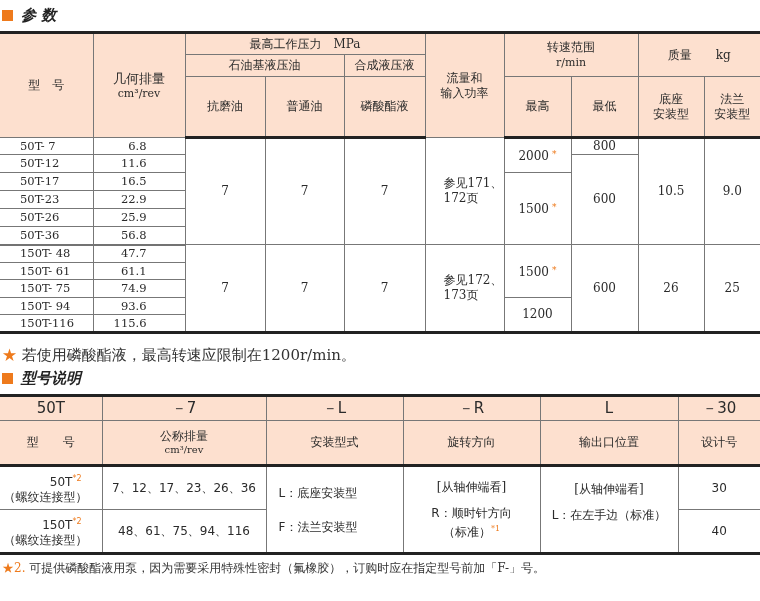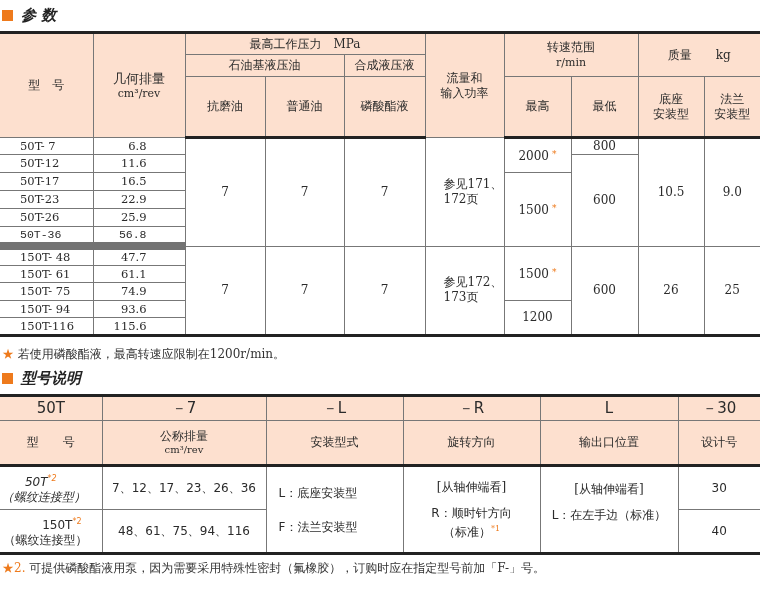--- a/index.html
+++ b/index.html
@@ -8,26 +8,26 @@
   .sec-title .sq { width: 11px; height: 11px; background: #ee7a1c; margin-right: 8px; display: inline-block; }
   table { border-collapse: collapse; position: absolute; left: 0; table-layout: fixed; }
   td { text-align: center; vertical-align: middle; font-size: 12px; line-height: 15px; padding: 0; }
   .hdr { background: #fde0cf; }
   .t1 { top: 31px; width: 760px; border-top: 3px solid #222; border-bottom: 3px solid #222; }
   .t1 td { border: 1px solid #777; }
   .t1 tr:first-child td { border-top: none; }
   .t1 td.first { border-left: none; }
   .t1 td.last { border-right: none; }
   .t1 tr.hdrlast td { border-bottom: 3px solid #222; }
-  .t1 tr.grpend td { border-bottom: 8px solid #737373; font-family: Liberation Mono, monospace; }
+  .t1 tr.grpend td { border-bottom: 2px solid #737373; }
   .t1 td.model { text-align: left; padding-left: 20px; font-size: 11.5px; }
   .t1 td.disp { text-align: right; padding-right: 38px; font-size: 11.5px; }
   .t1 td.flow { text-align: left; padding-left: 18px; font-size: 12px; }
   .star { color: #ee7a1c; font-size: 9px; vertical-align: 3px; margin-left: 3px; }
-  .note1 { position: absolute; left: 2px; top: 346px; font-size: 12px; color: #333; }
+  .note1 { position: absolute; left: 2px; top: 346px; font-size: 15px; color: #333; }
   .note1 .bstar { color: #ee7a1c; }
   .t2 { top: 394px; width: 760px; border-top: 3px solid #222; border-bottom: 3px solid #222; }
   .t2 td { border: 1px solid #777; }
   .t2 td.first { border-left: none; }
   .t2 td.last { border-right: none; }
   .t2 .code td { font-family: "DejaVu Sans", sans-serif; font-size: 15px; height: 25px; }
   .t2 .lbl td { height: 45px; font-size: 12px; }
   .t2 .lbl td { border-bottom: 3px solid #222; }
   .t2 .sans { font-family: "DejaVu Sans", sans-serif; font-size: 12px; }
   .sup { color: #ee7a1c; font-size: 8px; vertical-align: 5px; }
@@ -198,21 +198,21 @@
     <td class="hdr">
       <div>公称排量</div>
       <div style="font-size:10px;line-height:12px;">cm³/rev</div>
     </td>
     <td class="hdr">安装型式</td>
     <td class="hdr">旋转方向</td>
     <td class="hdr">输出口位置</td>
     <td class="hdr last">设计号</td>
   </tr>
   <tr style="height:44px;">
-    <td class="first" style="padding-right:14px;font-style:italic;">
+    <td class="first" style="text-align:right;padding-right:14px;">
       <div class="sans" style="padding-right:6px;"><span>50T</span><span class="sup">*2</span></div>
       <div style="font-size:12px;">（螺纹连接型）</div>
     </td>
     <td class="sans">7、12、17、23、26、36</td>
     <td rowspan="2" style="text-align:left;padding-left:12px;line-height:34px;">
       <div><span class="sans">L</span><span>：底座安装型</span></div>
       <div><span class="sans">F</span><span>：法兰安装型</span></div>
     </td>
     <td rowspan="2" style="line-height:16px;">
       <div style="margin-bottom:10px;">[从轴伸端看]</div>

